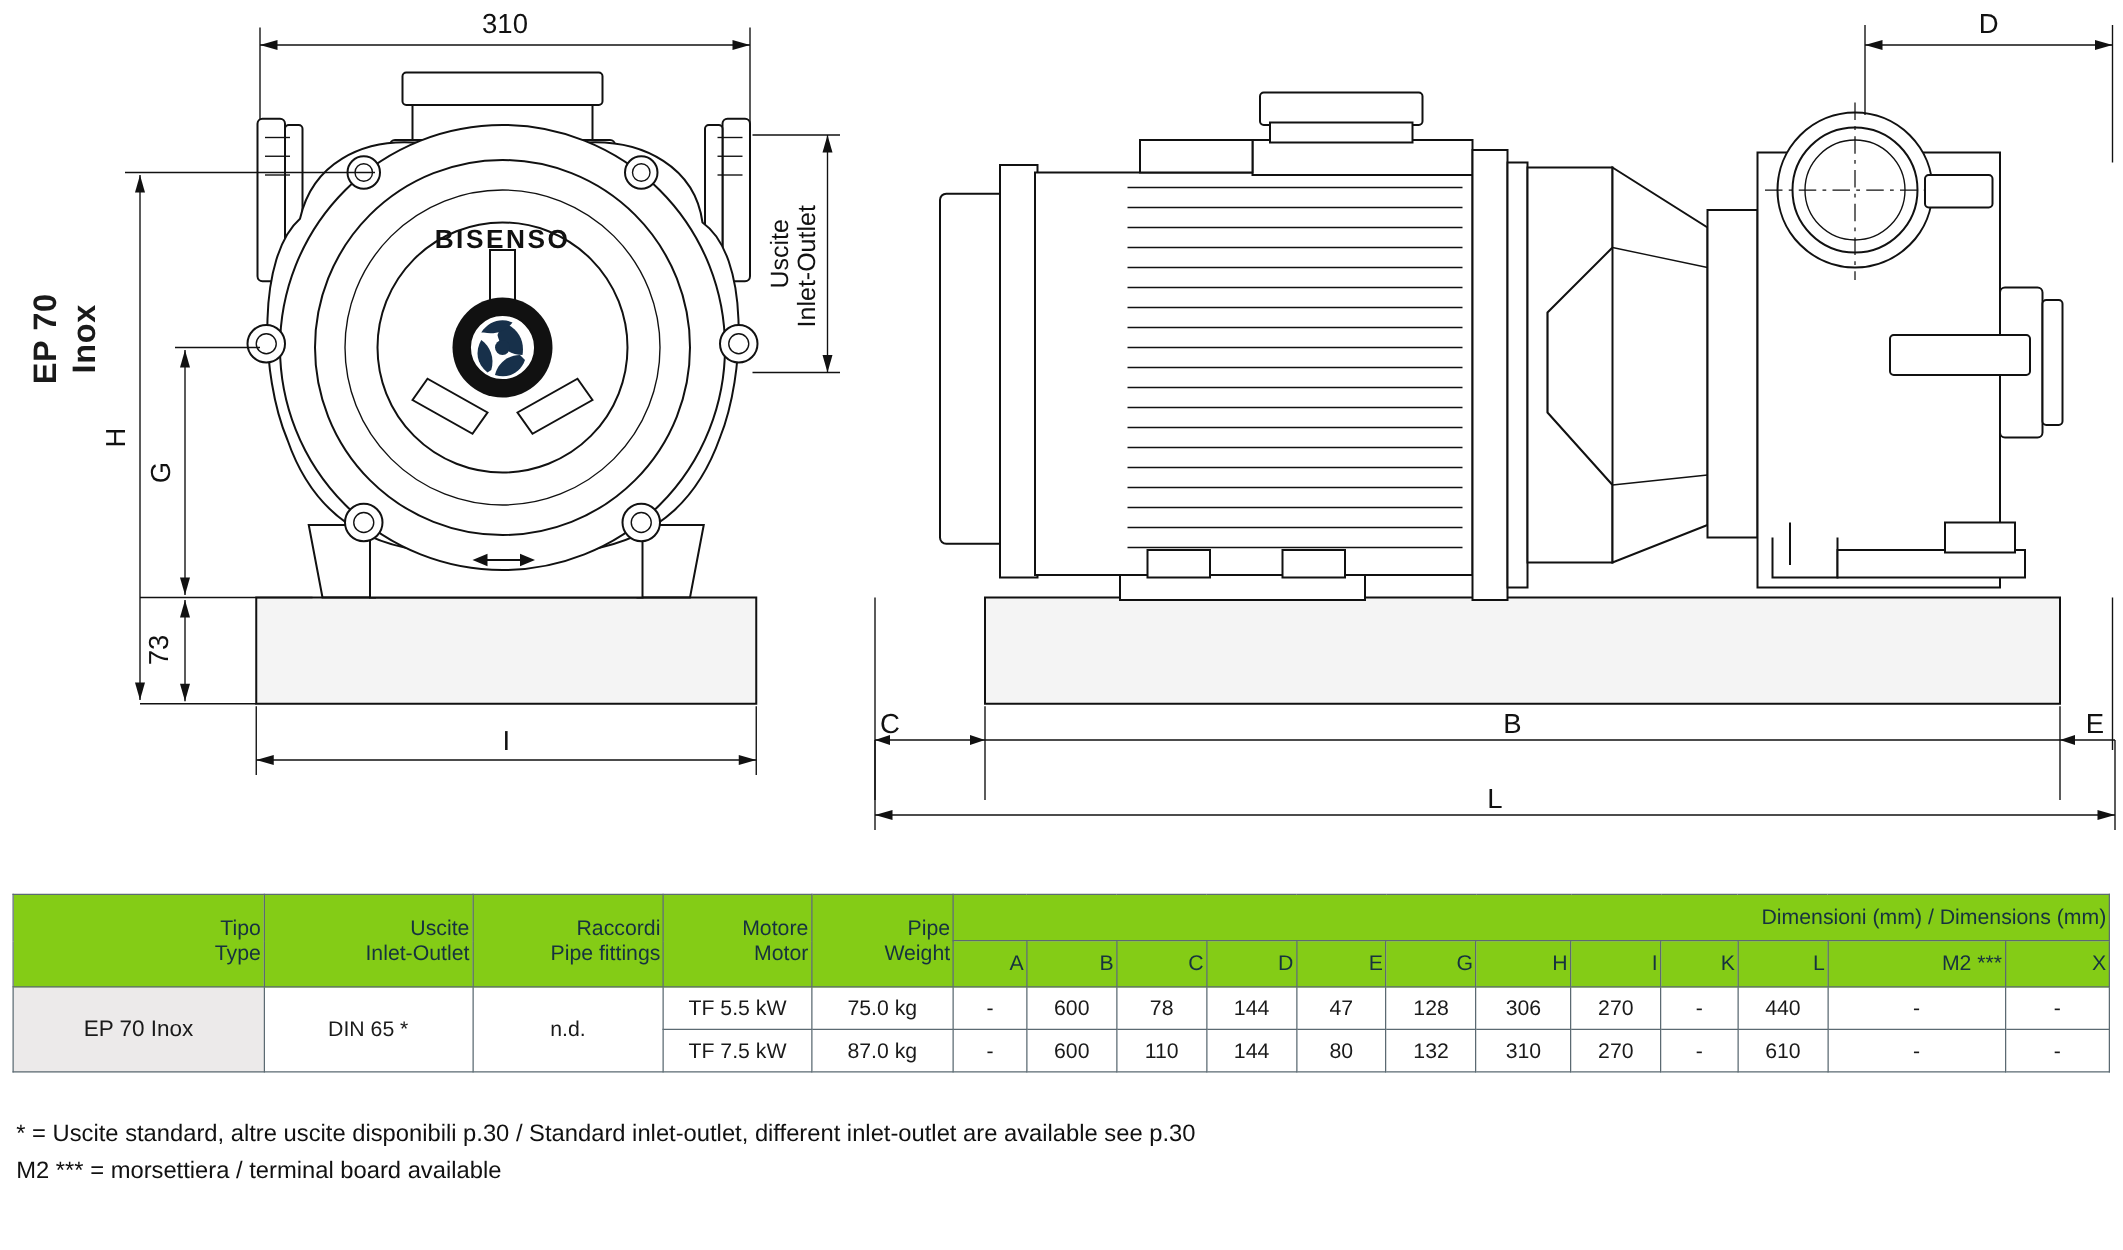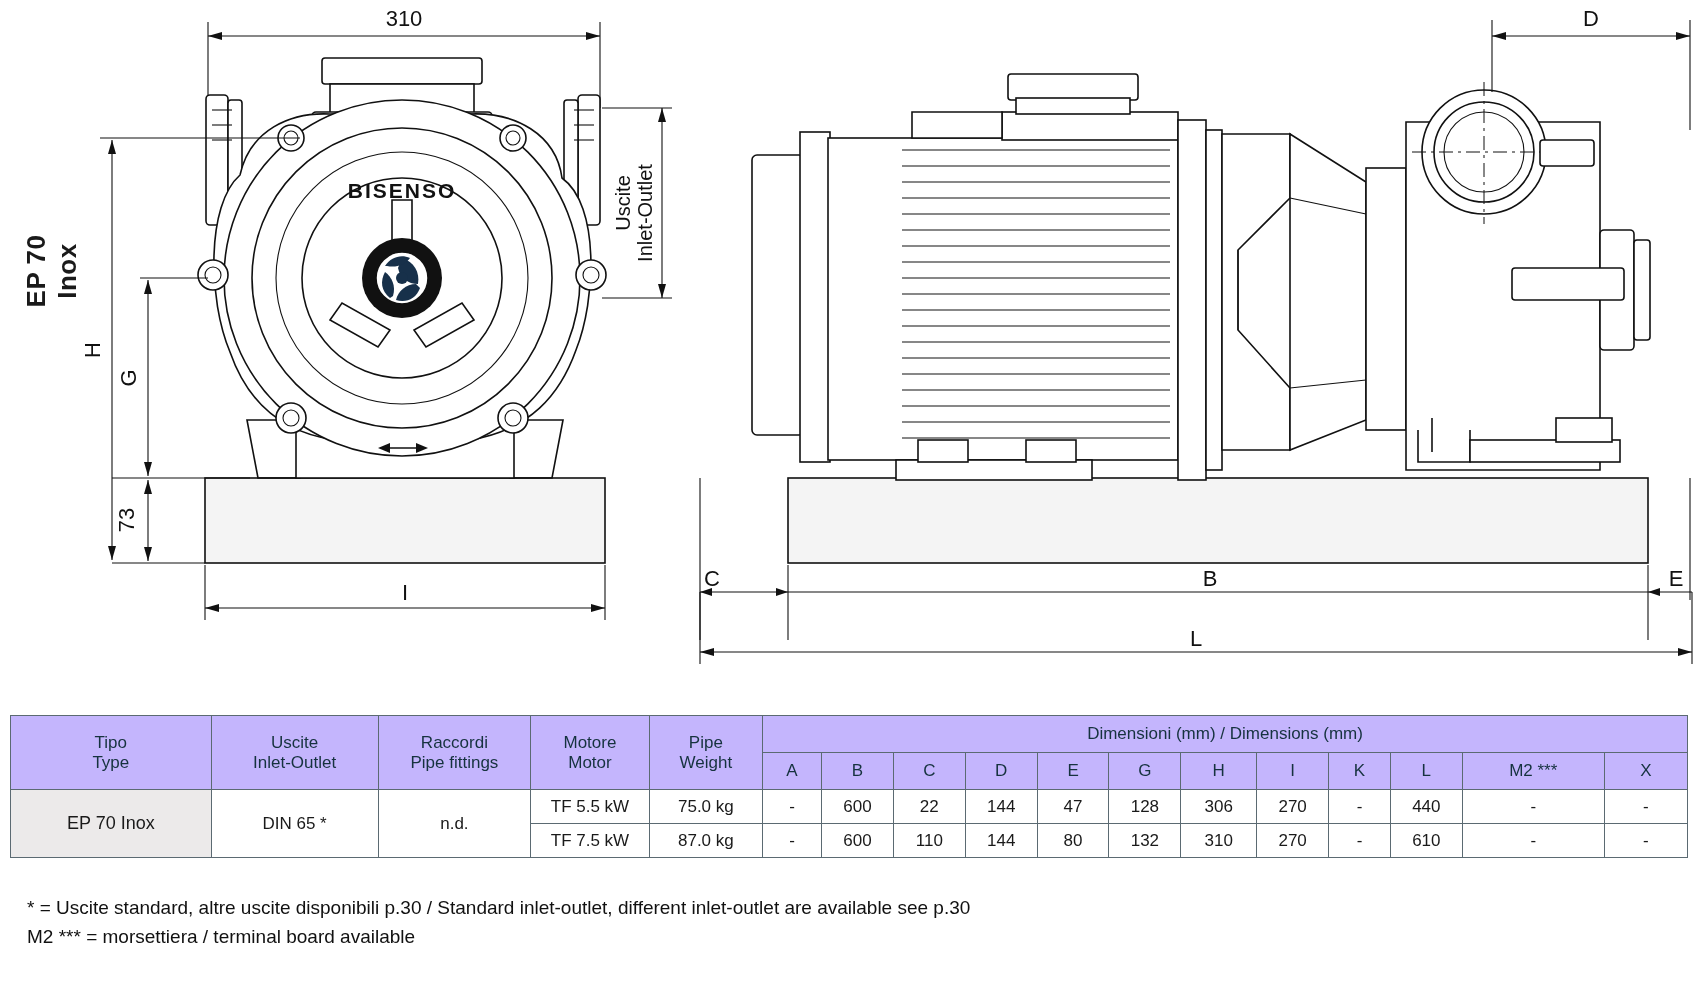--- a/index.html
+++ b/index.html
@@ -57,41 +57,42 @@
     font-size: 17px;
   }
   table.specs td, table.specs th {
     border: 1px solid #5b6a72;
     text-align: center;
     vertical-align: middle;
     padding: 3px 2px;
     font-weight: normal;
   }
   table.specs thead td, table.specs thead th {
-    background: #c4b5fd;
+    background: #84cc16;
     color: #16323f;
     font-size: 17px;
     line-height: 1.15;
     height: 52px;
+    text-align: right;
   }
   table.specs thead td.sub {
     height: 30px;
     font-size: 17px;
   }
   .type-cell {
     background: #eceaea;
     font-weight: bold;
     font-size: 18px;
   }
   .row-cell { height: 34px; }
 
   
   .notes {
     position: absolute;
-    left: 27px;
+    left: 13px;
     top: 893px;
     font-size: 19px;
     line-height: 1.55;
     color: #111;
   }
   .notes div { white-space: nowrap; }
 
   text {
     font-family: "Liberation Sans", sans-serif;
     fill: #111;
@@ -374,21 +375,21 @@
       </thead>
       <tbody>
         <tr class="row-cell">
           <td rowspan="2" class="type-cell">EP 70 Inox</td>
           <td rowspan="2">DIN 65 *</td>
           <td rowspan="2">n.d.</td>
           <td>TF 5.5 kW</td>
           <td>75.0 kg</td>
           <td>-</td>
           <td>600</td>
-          <td>22</td>
+          <td>78</td>
           <td>144</td>
           <td>47</td>
           <td>128</td>
           <td>306</td>
           <td>270</td>
           <td>-</td>
           <td>440</td>
           <td>-</td>
           <td>-</td>
         </tr>

